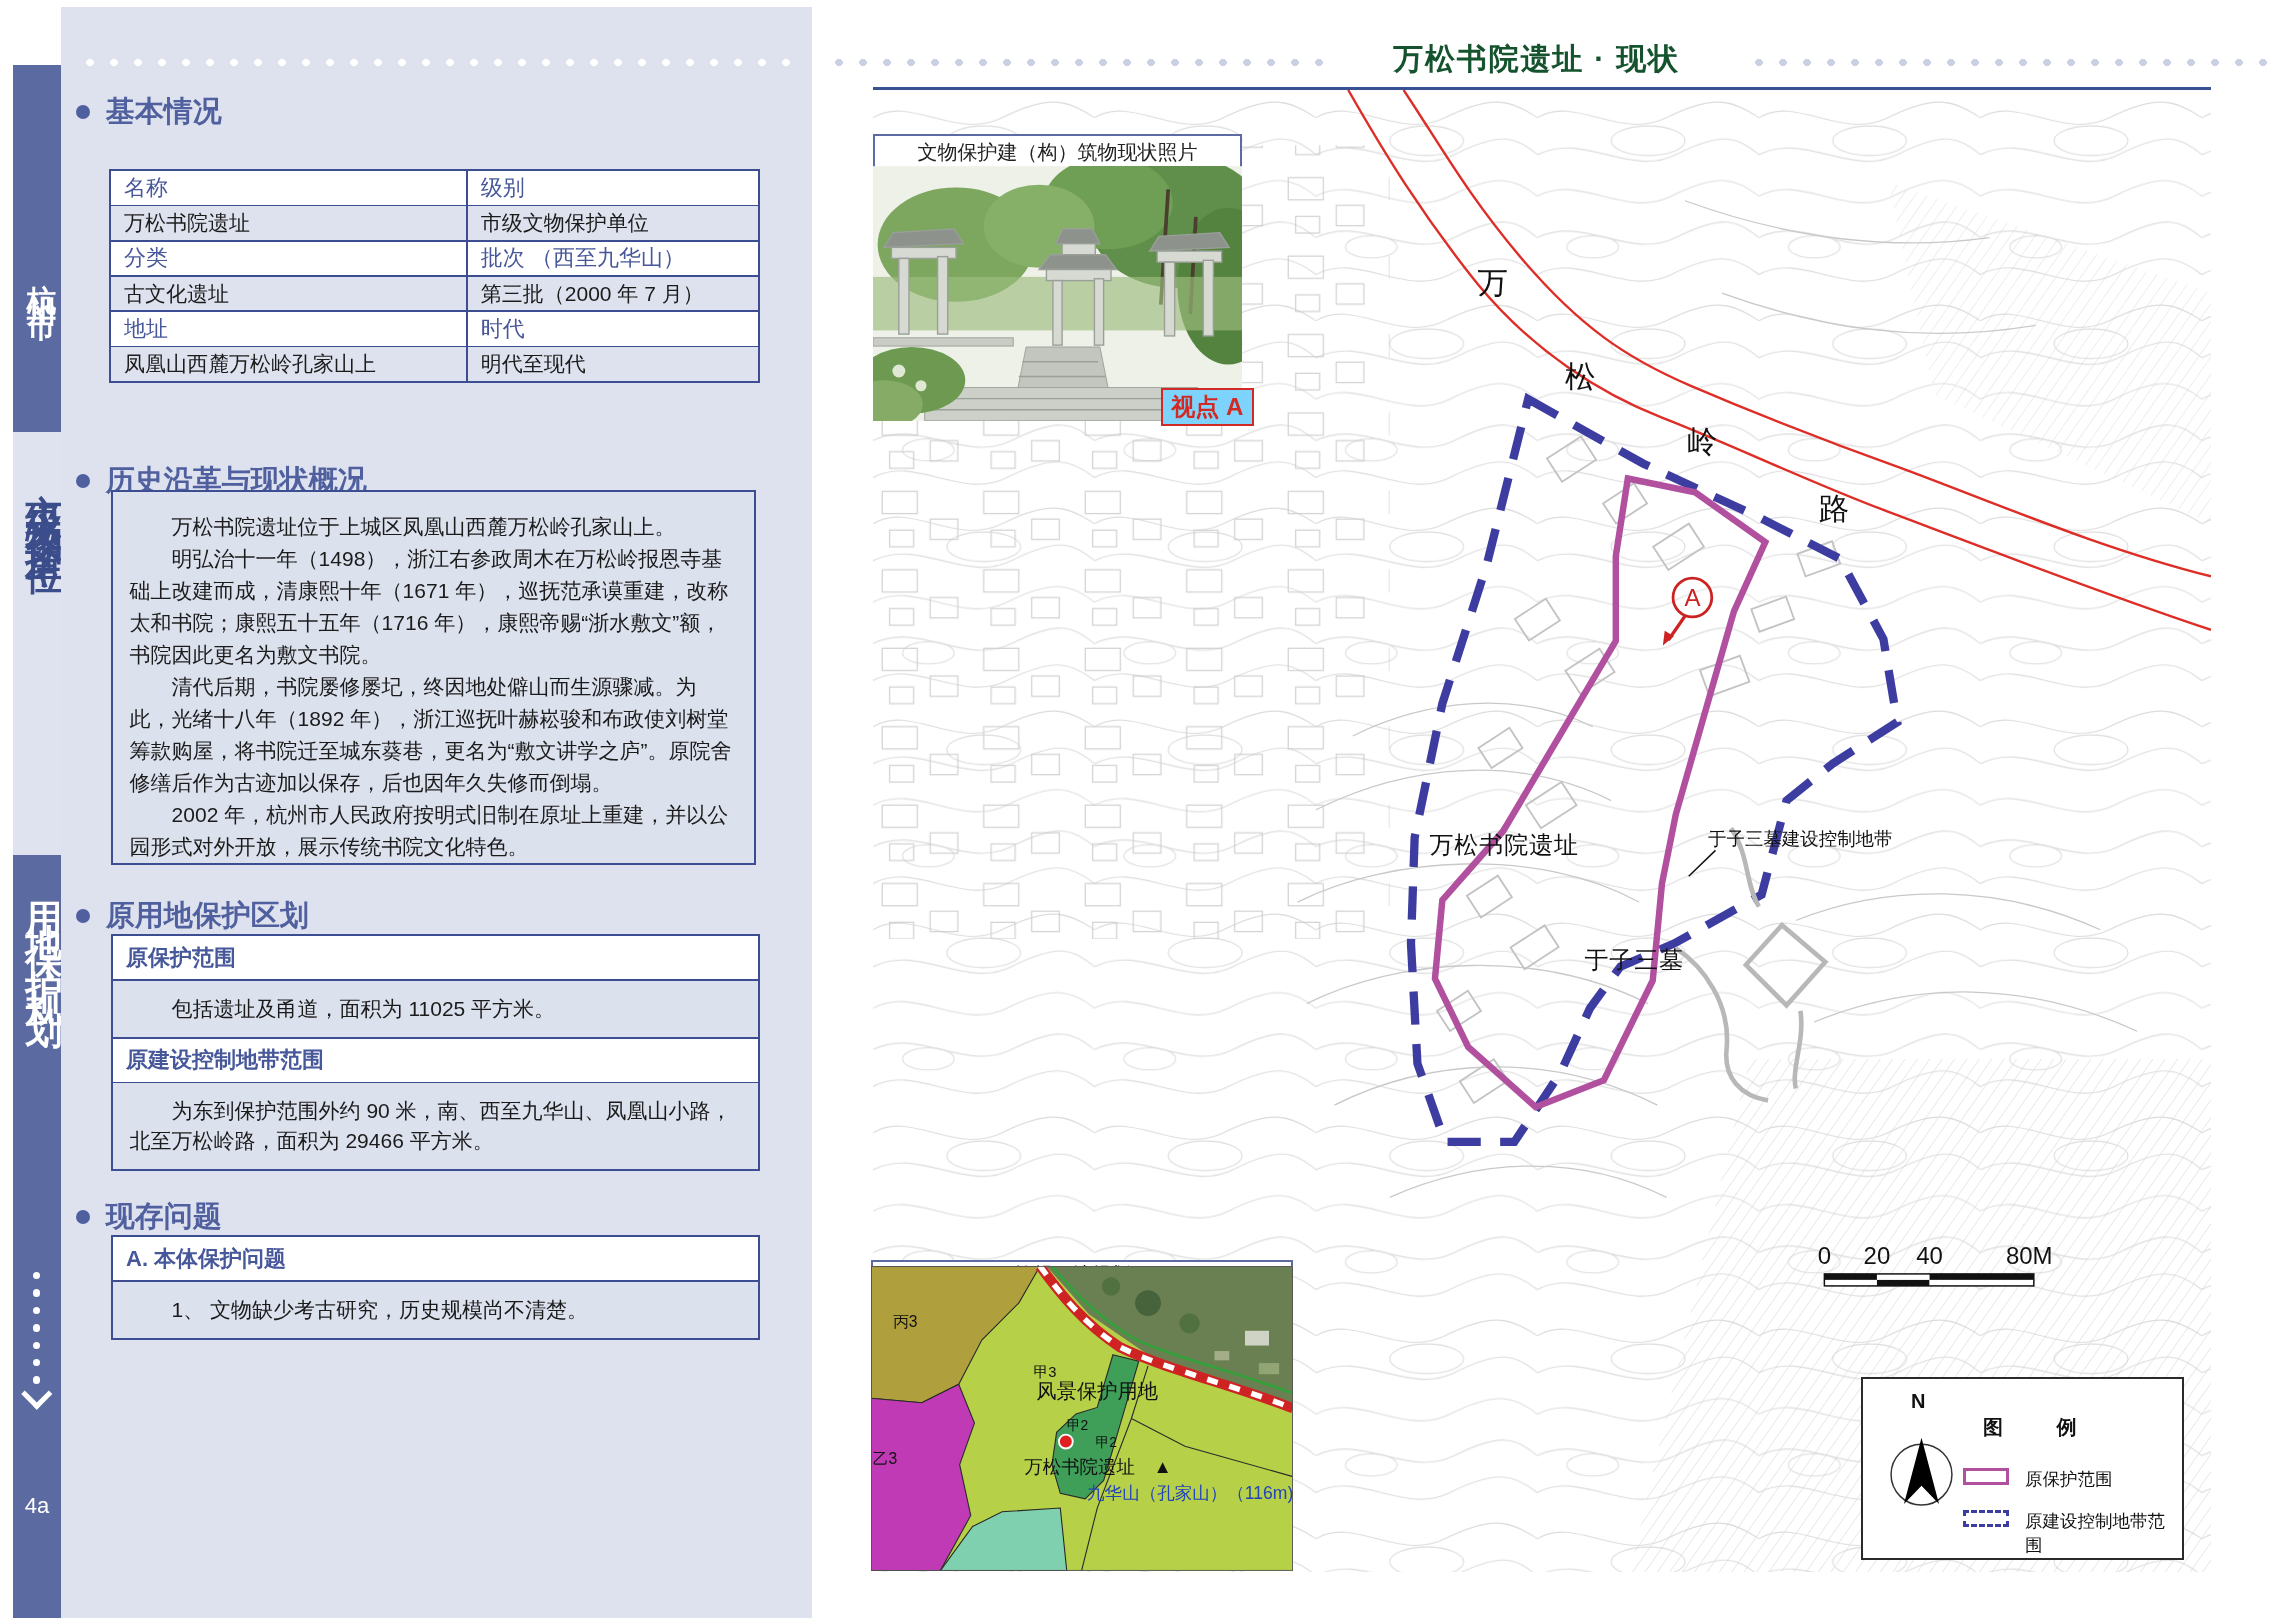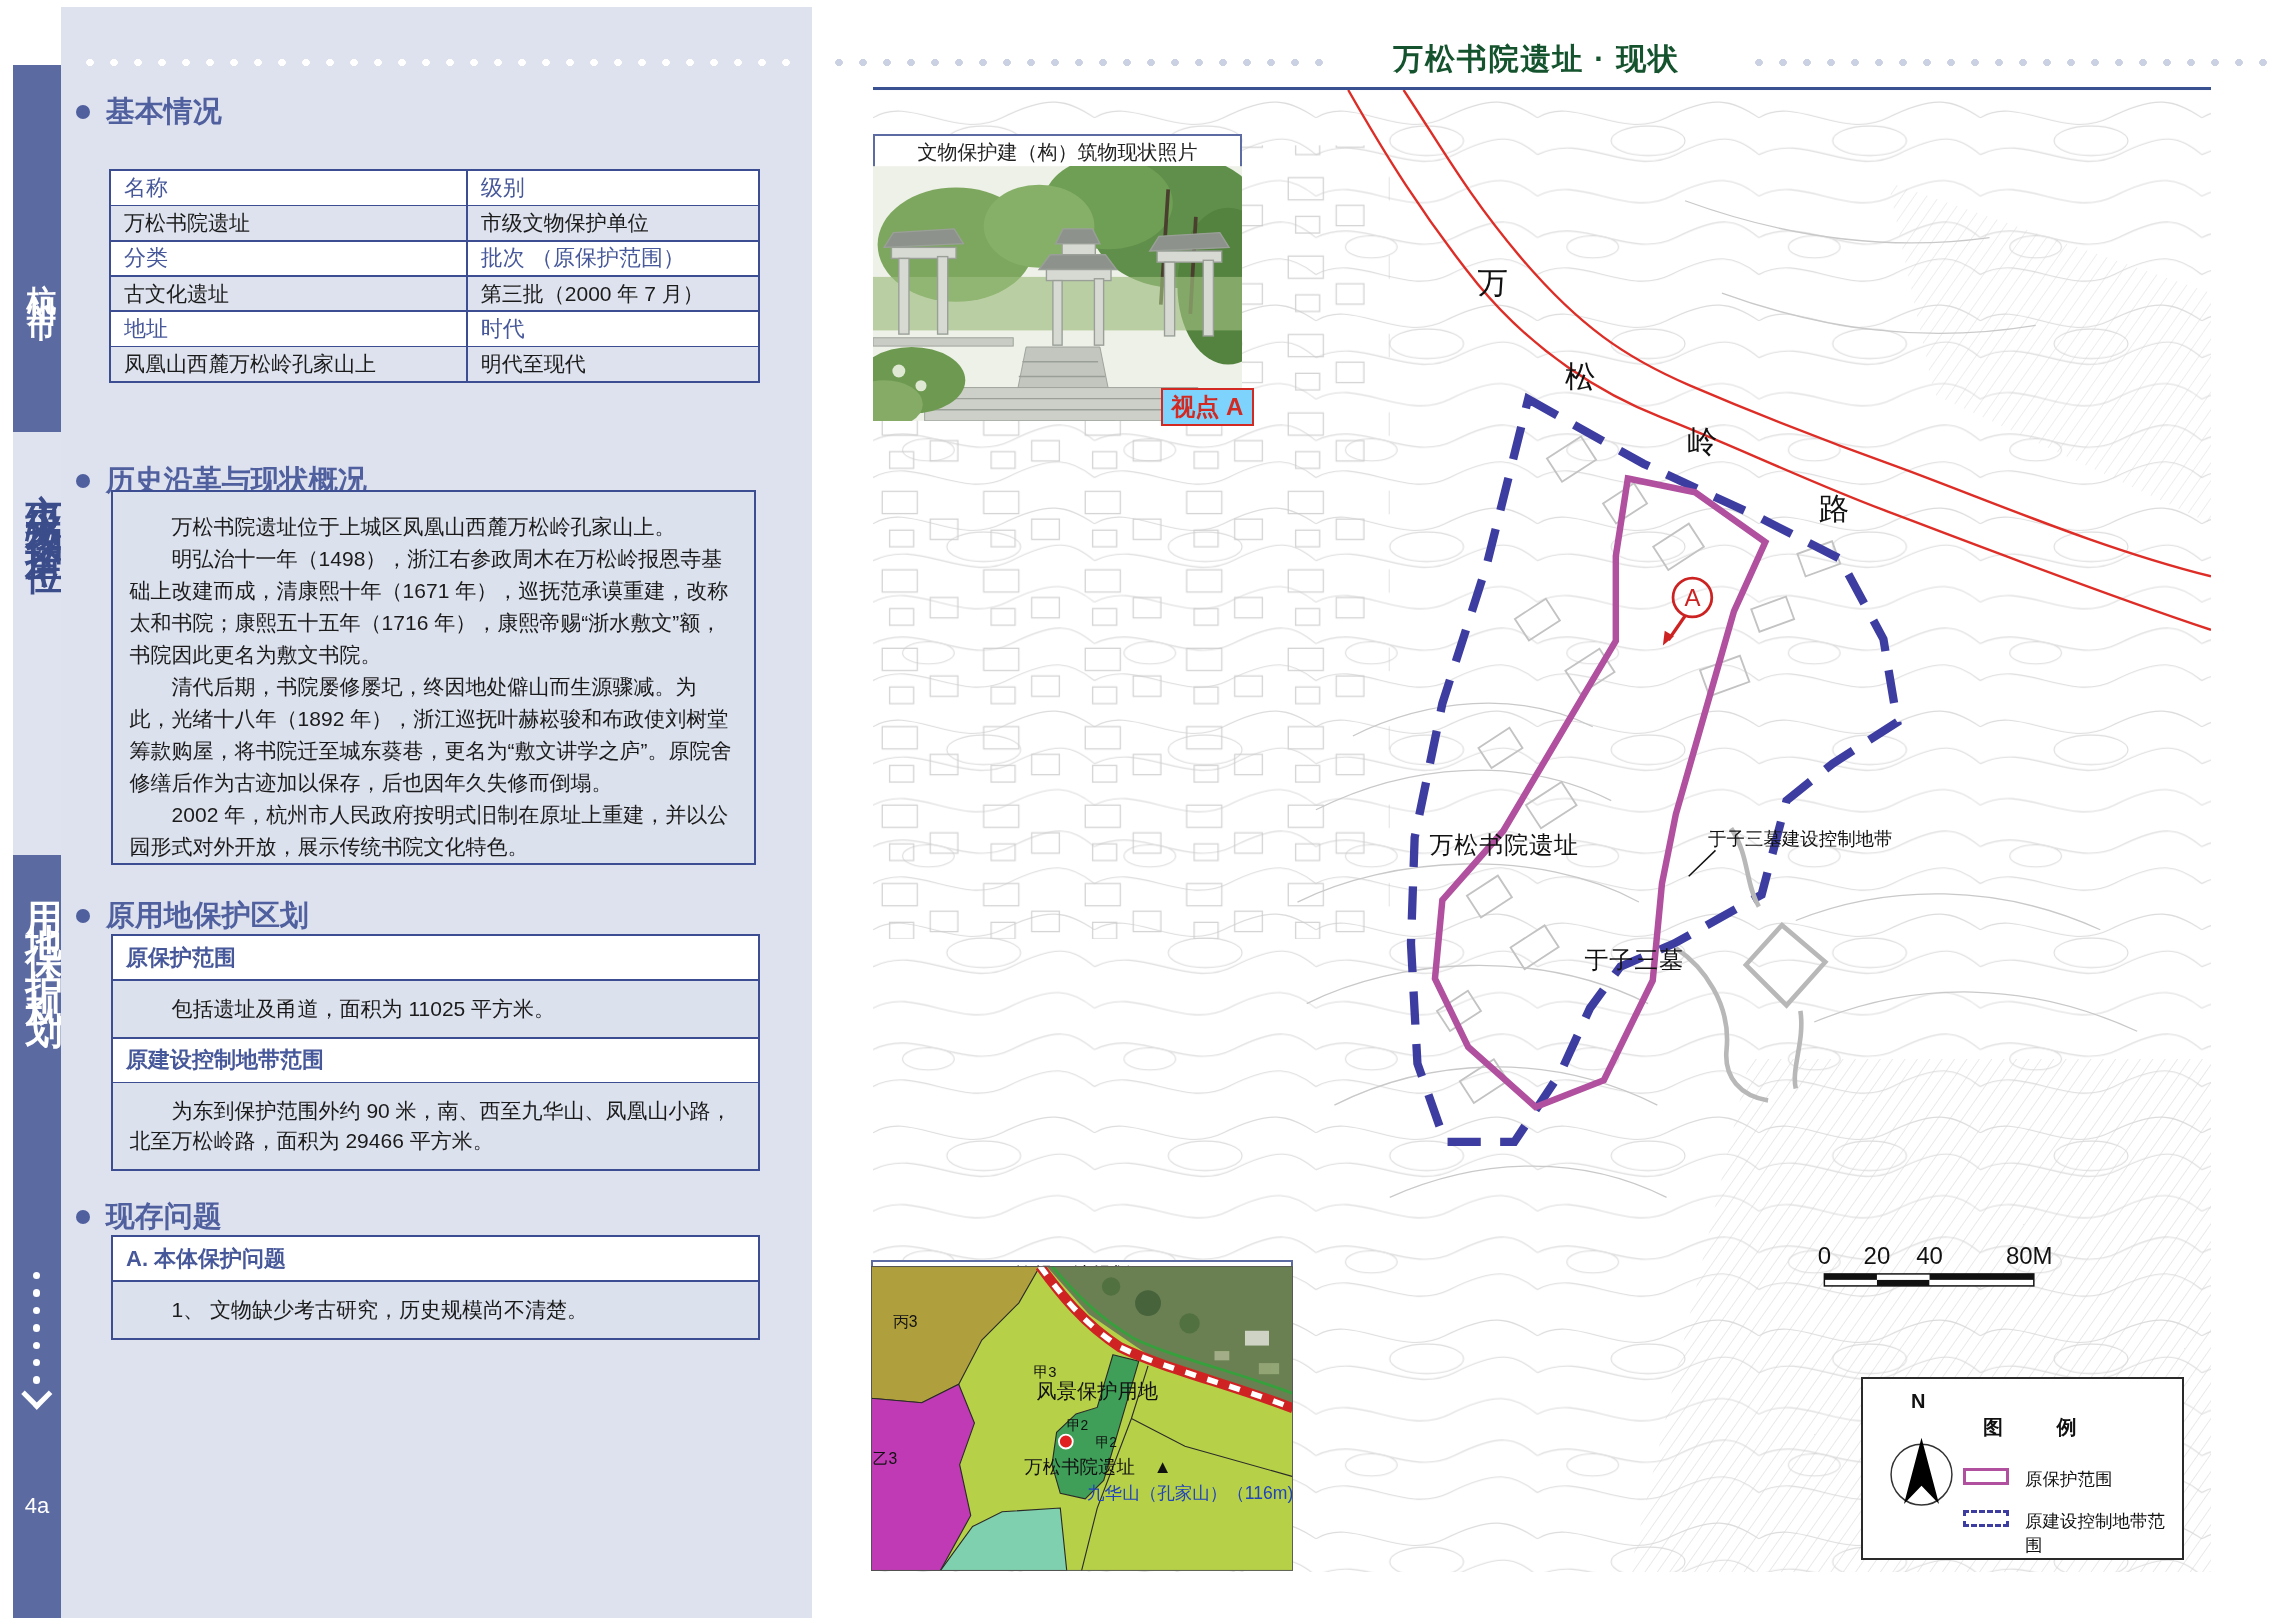--- a/index.html
+++ b/index.html
@@ -90,21 +90,21 @@
   <span class="bullet"></span>
   <span>基本情况</span>
 </div>
 
 <div class="abs btable">
   <div class="c-label">名称</div>
   <div class="c-label">级别</div>
   <div class="c-value">万松书院遗址</div>
   <div class="c-value">市级文物保护单位</div>
   <div class="c-label">分类</div>
-  <div class="c-label">批次 （原保护范围）</div>
+  <div class="c-label">批次 （西至九华山）</div>
   <div class="c-value">古文化遗址</div>
   <div class="c-value">第三批（2000 年 7 月）</div>
   <div class="c-label">地址</div>
   <div class="c-label">时代</div>
   <div class="c-value">凤凰山西麓万松岭孔家山上</div>
   <div class="c-value">明代至现代</div>
 </div>
 
 <div class="abs sec-h" style="left:76px;top:461px">
   <span class="bullet"></span>

